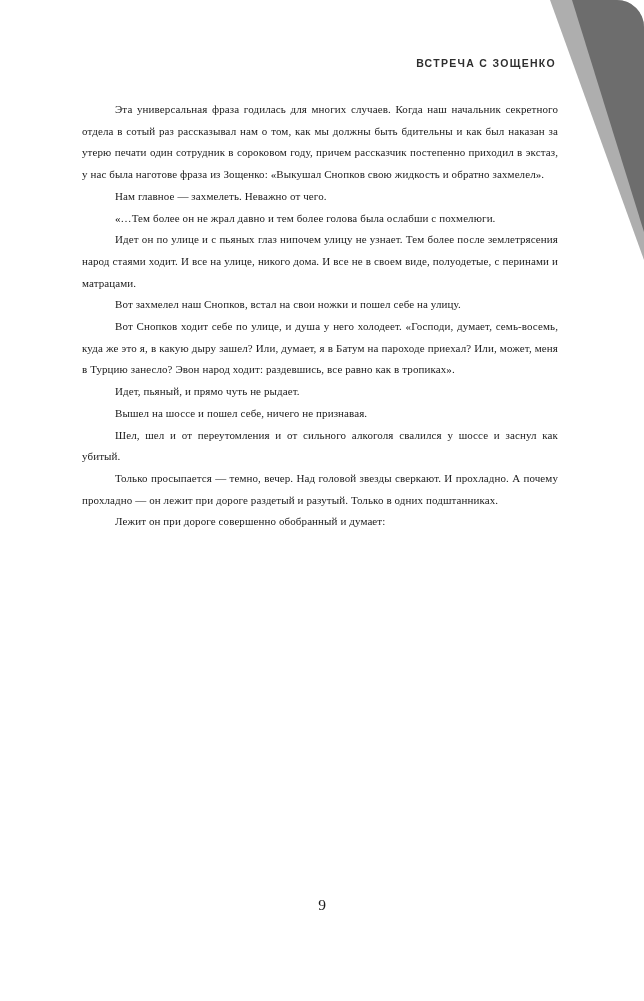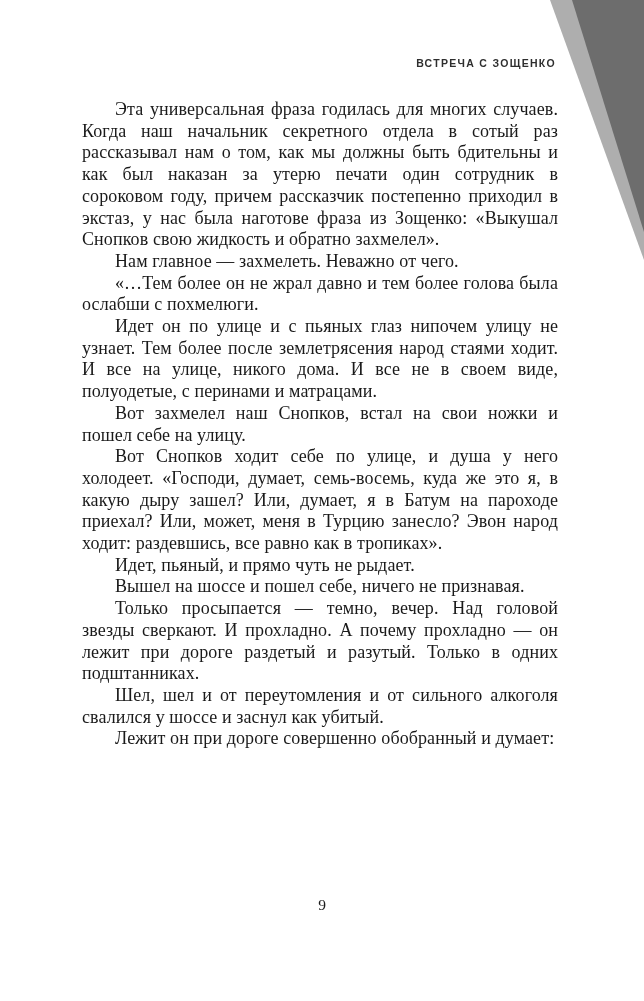--- a/index.html
+++ b/index.html
@@ -8,20 +8,21 @@
     background: #ffffff;
   }
   .page {
     position: relative;
     width: 644px;
     height: 1001px;
     background: var(--bg, #ffffff);
     overflow: hidden;
     font-family: "Liberation Serif", serif;
     color: var(--text, #1a1a1a);
+    border-radius: 27px;
   }
   
   .corner-light {
     position: absolute;
     top: 0;
     right: 0;
     width: 94px;
     height: 260px;
     background: var(--corner_light, #aeaeae);
     clip-path: polygon(0 0, 100% 0, 100% 100%);
@@ -44,21 +45,21 @@
     font-weight: bold;
     letter-spacing: 1.3px;
     color: #2e2e2e;
     white-space: nowrap;
   }
   .body-text {
     position: absolute;
     left: 82px;
     right: 86px;
     top: 99px;
-    font-size: 18px;
+    font-size: 11px;
     line-height: 21.7px;
     text-align: justify;
     letter-spacing: 0.1px;
   }
   .body-text p {
     margin: 0;
     padding: 0;
     text-indent: 33px;
   }
   .page-number {
@@ -83,20 +84,20 @@
 
   <div class="body-text">
     <p>Эта универсальная фраза годилась для многих случаев. Когда наш начальник секретного отдела в сотый раз рассказывал нам о том, как мы должны быть бдительны и как был наказан за утерю печати один сотрудник в сороковом году, причем рассказчик постепенно приходил в экстаз, у нас была наготове фраза из Зощенко: «Выкушал Снопков свою жидкость и обратно захмелел».</p>
     <p>Нам главное — захмелеть. Неважно от чего.</p>
     <p>«…Тем более он не жрал давно и тем более голова была ослабши с похмелюги.</p>
     <p>Идет он по улице и с пьяных глаз нипочем улицу не узнает. Тем более после землетрясения народ стаями ходит. И все на улице, никого дома. И все не в своем виде, полуодетые, с перинами и матрацами.</p>
     <p>Вот захмелел наш Снопков, встал на свои ножки и пошел себе на улицу.</p>
     <p>Вот Снопков ходит себе по улице, и душа у него холодеет. «Господи, думает, семь-восемь, куда же это я, в какую дыру зашел? Или, думает, я в Батум на пароходе приехал? Или, может, меня в Турцию занесло? Эвон народ ходит: раздевшись, все равно как в тропиках».</p>
     <p>Идет, пьяный, и прямо чуть не рыдает.</p>
     <p>Вышел на шоссе и пошел себе, ничего не признавая.</p>
+    <p>Шел, шел и от переутомления и от сильного алкоголя свалился у шоссе и заснул как убитый.</p>
     <p>Только просыпается — темно, вечер. Над головой звезды сверкают. И прохладно. А почему прохладно — он лежит при дороге раздетый и разутый. Только в одних подштанниках.</p>
-    <p>Шел, шел и от переутомления и от сильного алкоголя свалился у шоссе и заснул как убитый.</p>
     <p>Лежит он при дороге совершенно обобранный и думает:</p>
   </div>
 
   <div class="page-number">9</div>
 
 </div>
 
 </body></html>

